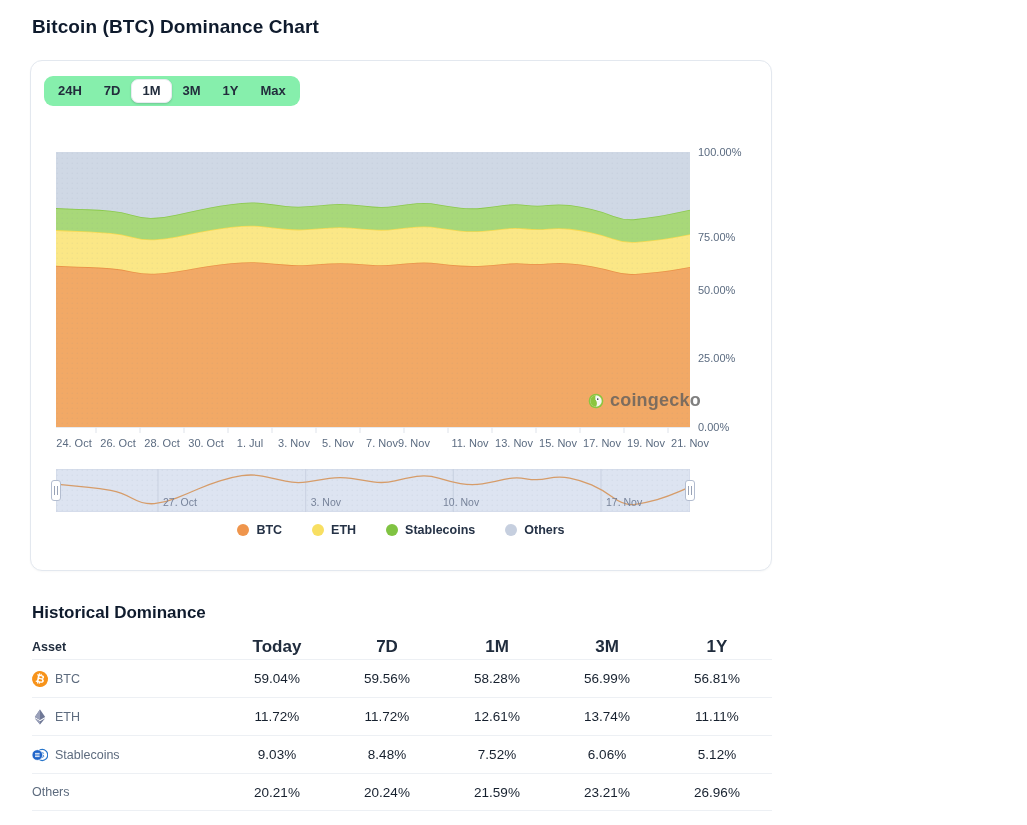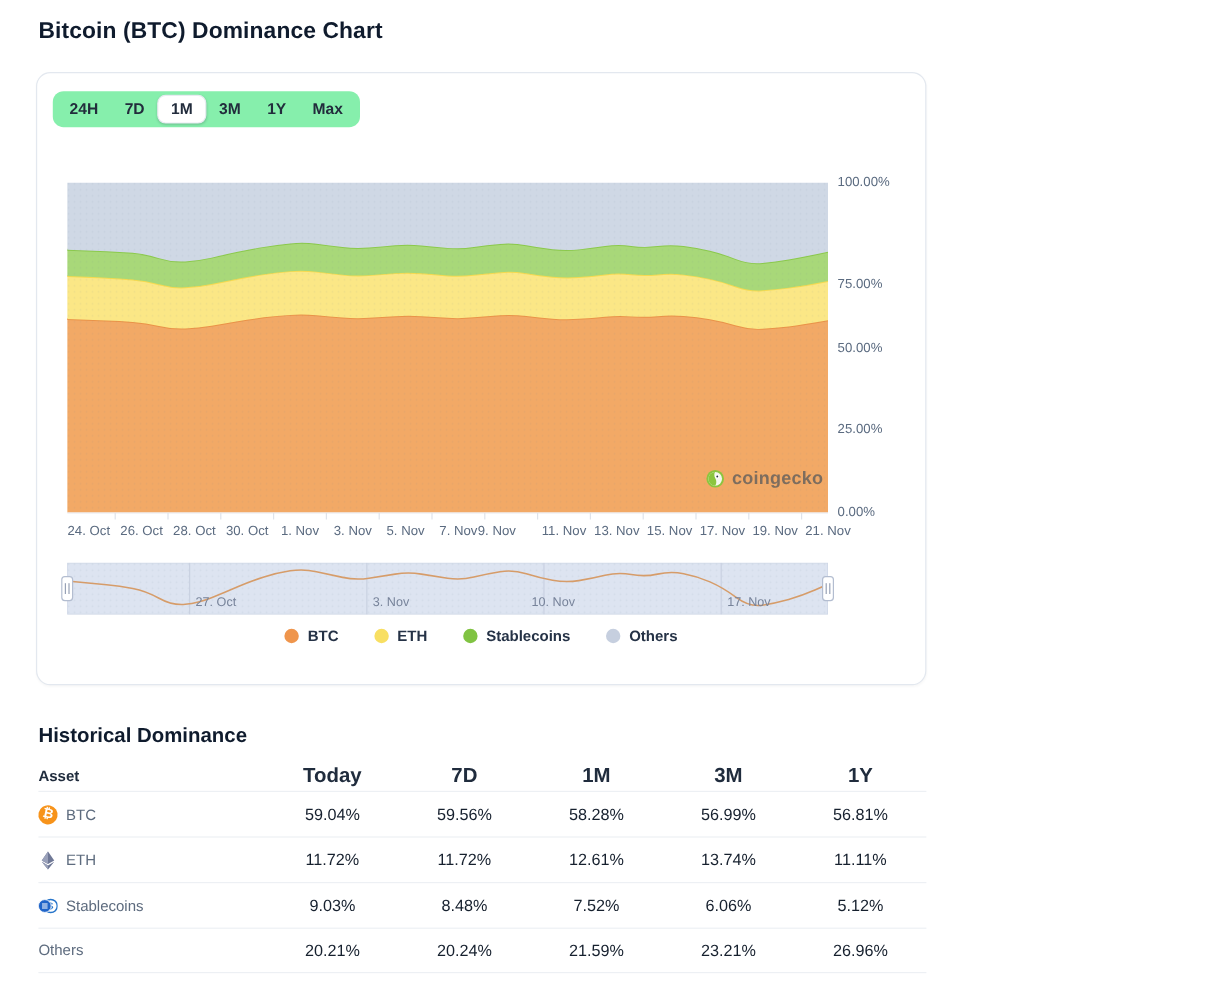--- a/index.html
+++ b/index.html
@@ -47,21 +47,21 @@
     transform: translateY(-50%);
   }
   .x-label {
     position: absolute; top: 437px; width: 60px; text-align: center;
     font-size: 11px; color: #5b6b80;
   }
   .watermark {
     position: absolute; left: 588px; top: 390px;
     display: flex; align-items: center; gap: 6px;
   }
-  .watermark-text { font-size: 15px; font-weight: 700; color: rgba(92,92,92,.78); letter-spacing: .2px; }
+  .watermark-text { font-size: 18px; font-weight: 700; color: rgba(92,92,92,.78); letter-spacing: .2px; }
   .navigator { position: absolute; left: 56px; top: 469px; }
   .nav-label {
     position: absolute; top: 496px; font-size: 10.5px; color: #77839a;
   }
   .nav-handle {
     position: absolute; top: 480px; width: 10px; height: 21px;
     background: #fff; border: 1px solid #b3bdd0; border-radius: 3px;
     cursor: ew-resize;
     display: flex; align-items: center; justify-content: center; gap: 2px;
   }
@@ -150,21 +150,21 @@
       <div class="y-label" style="top: 220.75px; margin-top: 16px;">75.00%</div>
       <div class="y-label" style="top: 289.5px;">50.00%</div>
       <div class="y-label" style="top: 358.25px;">25.00%</div>
       <div class="y-label" style="top: 427px;">0.00%</div>
     </div>
   <div id="xLabels">
       <div class="x-label" style="left: 44px;">24. Oct</div>
       <div class="x-label" style="left: 88px;">26. Oct</div>
       <div class="x-label" style="left: 132px;">28. Oct</div>
       <div class="x-label" style="left: 176px;">30. Oct</div>
-      <div class="x-label" style="left: 220px;">1. Nov</div>
+      <div class="x-label" style="left: 220px;">1. Jul</div>
       <div class="x-label" style="left: 264px;">3. Nov</div>
       <div class="x-label" style="left: 308px;">5. Nov</div>
       <div class="x-label" style="left: 352px;">7. Nov</div>
       <div class="x-label" style="left: 384px;">9. Nov</div>
       <div class="x-label" style="left: 440px;">11. Nov</div>
       <div class="x-label" style="left: 484px;">13. Nov</div>
       <div class="x-label" style="left: 528px;">15. Nov</div>
       <div class="x-label" style="left: 572px;">17. Nov</div>
       <div class="x-label" style="left: 616px;">19. Nov</div>
       <div class="x-label" style="left: 660px;">21. Nov</div>

